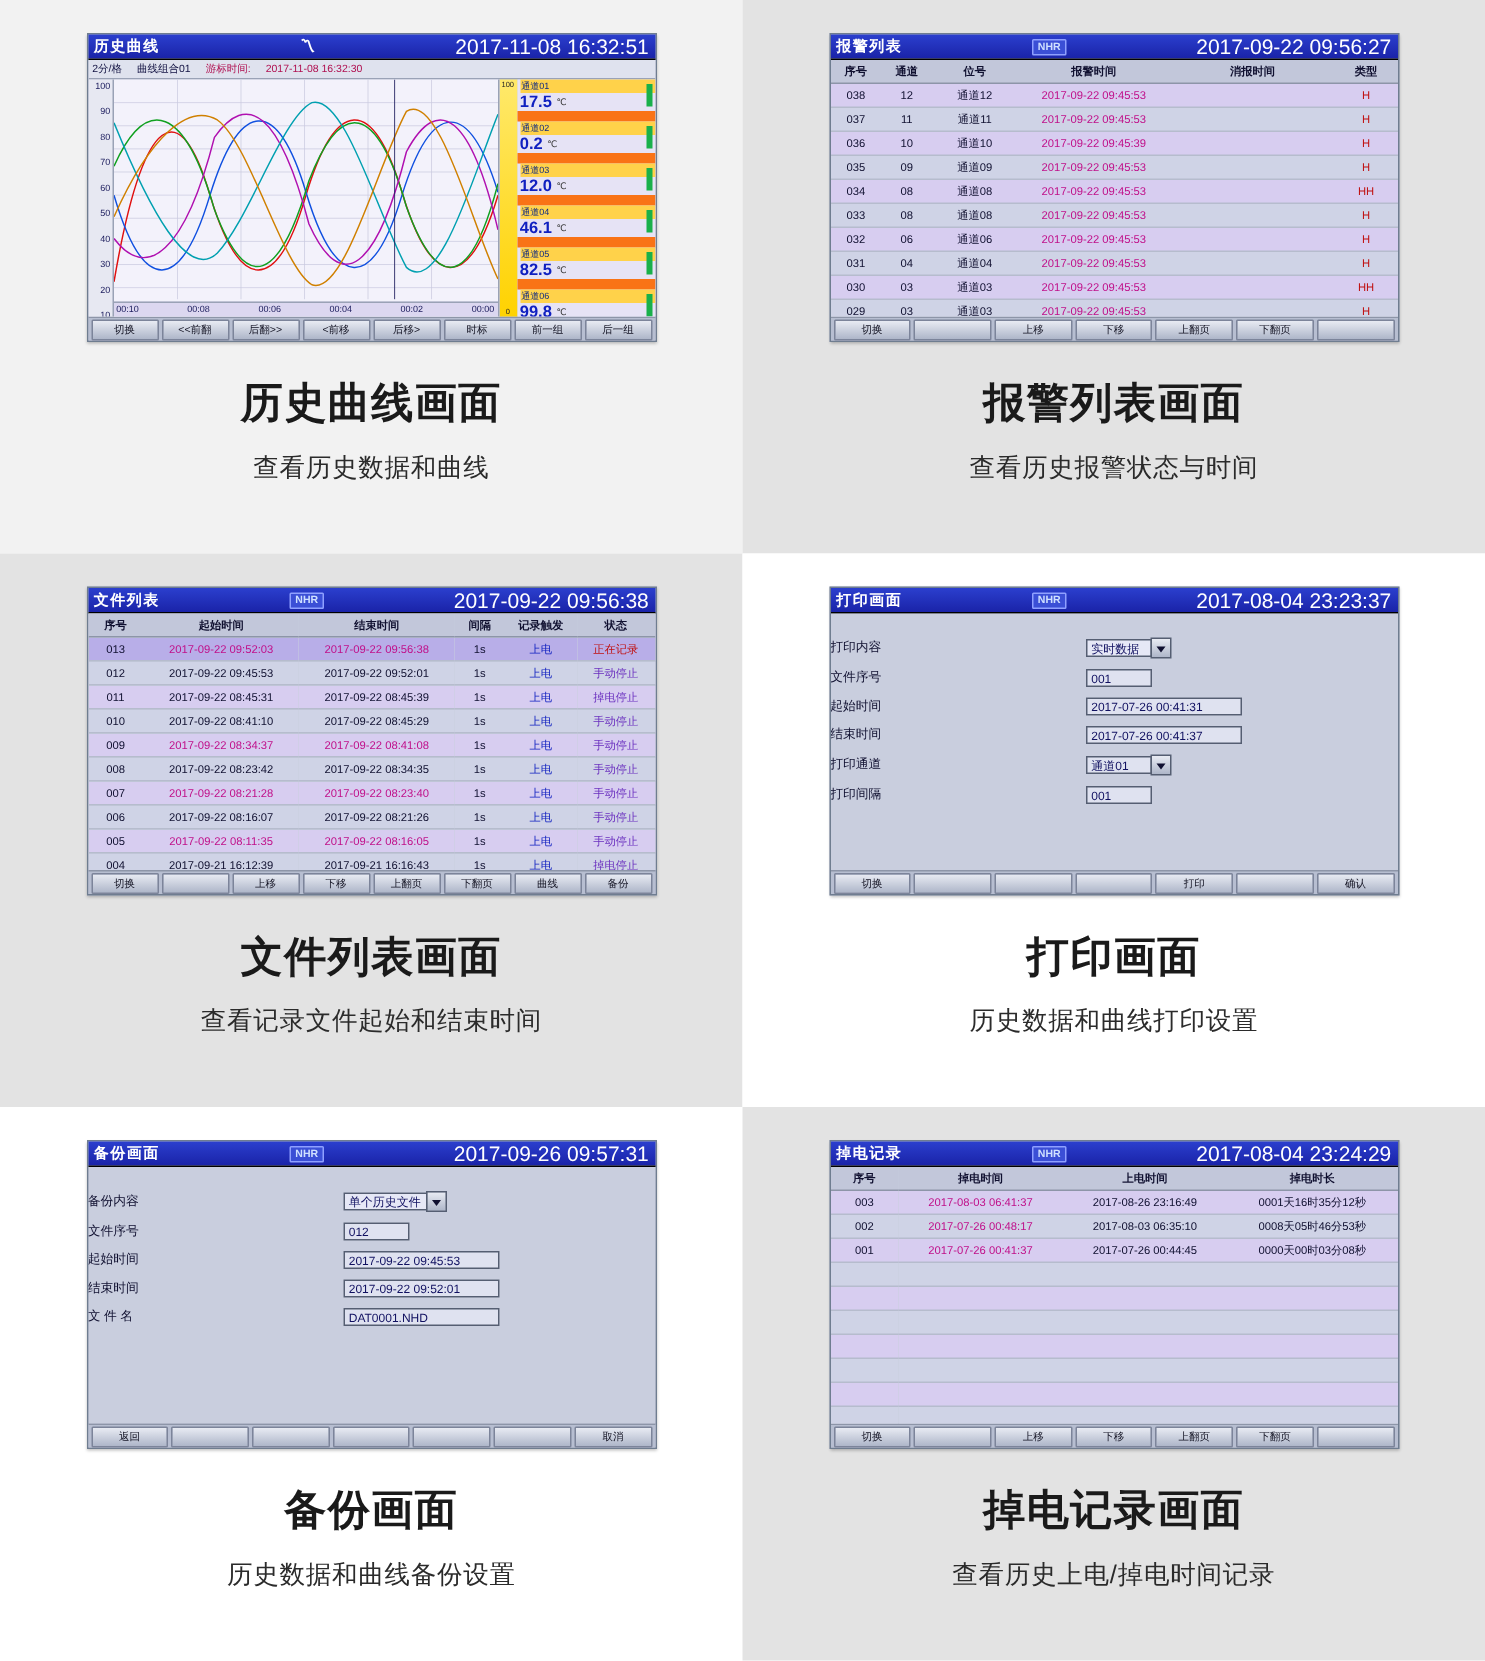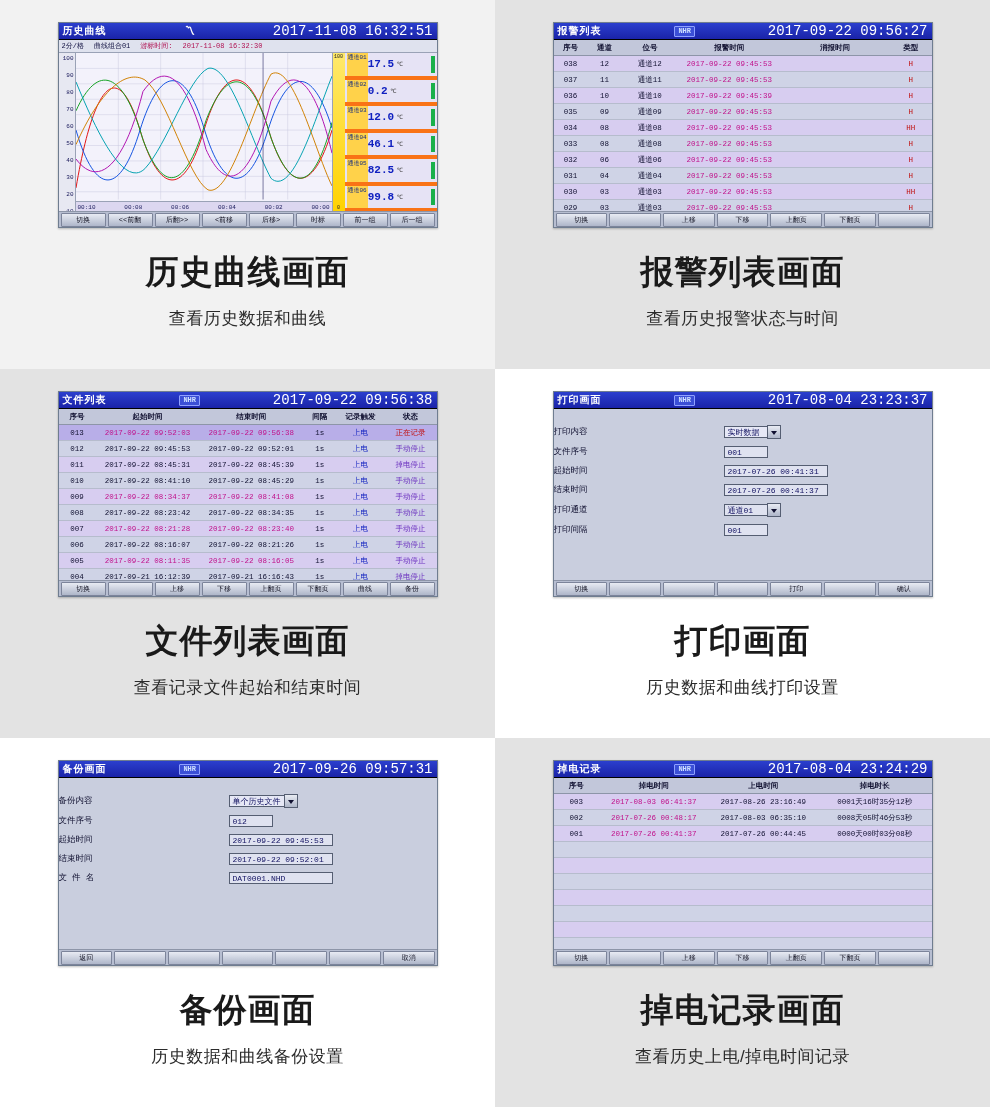--- a/index.html
+++ b/index.html
@@ -29,21 +29,20 @@
   
   .screen{
     width:380px;height:206px;
     border:1px solid #6f7d90;
     box-sizing:border-box;
     background:#c9cede;
     display:flex;flex-direction:column;
     font-size:8px;
     position:relative;
     box-shadow:0 1px 2px rgba(0,0,0,.25);
-    font-family:Liberation Mono, monospace;
   }
   .titlebar{
     height:17px;flex:0 0 17px;
     background:linear-gradient(#2b3fce,#1a23a8);
     display:flex;align-items:center;
     color:#fff;font-size:10px;font-weight:bold;
     padding:0 4px;box-sizing:border-box;
     border-bottom:1px solid #000;
   }
   .titlebar .t-left{flex:0 0 auto;letter-spacing:1px;}
@@ -60,21 +59,21 @@
   }
   .fbtn{
     flex:1 1 0;height:12px;background:linear-gradient(#e8ebf3,#aeb6c9);
     border:1px solid #7c begin;border:1px solid #7c849a;border-radius:1px;
     font-size:7px;color:#101020;display:flex;align-items:center;justify-content:center;
   }
   .fbtn.blank{color:transparent;}
 
   
   .cap-title{
-    margin-top:22px;font-size:33px;font-weight:bold;color:#1a1a1a;letter-spacing:1px;
+    margin-top:22px;font-size:28px;font-weight:bold;color:#1a1a1a;letter-spacing:1px;
   }
   .cap-sub{
     margin-top:12px;font-size:17px;color:#2b2b2b;letter-spacing:.5px;
   }
 
   
   .chart-info{
     height:12px;background:#dfe2ee;border-bottom:1px solid #9aa2b6;
     display:flex;align-items:center;font-size:7px;color:#101040;padding:0 3px;gap:10px;
   }
@@ -91,22 +90,22 @@
   .yaxis span{position:absolute;right:1px;}
   .xaxis{
     position:absolute;left:0;right:0;bottom:0;height:11px;background:#dcd7f0;
     border-top:1px solid #9aa2b6;display:flex;justify-content:space-between;
     font-size:6px;color:#202060;padding:0 2px;box-sizing:border-box;align-items:center;
   }
   .digital{
     width:92px;flex:0 0 92px;background:#e6e3f5;display:flex;flex-direction:column;
   }
   .ch-row{
-    flex:1 1 0;display:flex;flex-direction:row;
-    border-bottom:4px solid #f97316;padding-left:2px;position:relative;
+    flex:1 1 0;display:flex;flex-direction:column;justify-content:center;
+    border-bottom:7px solid #f97316;padding-left:2px;position:relative;
   }
   .ch-name{font-size:6px;color:#102a80;background:#ffd24a;display:inline-block;padding:0 1px;}
   .ch-val{font-size:11px;font-weight:bold;color:#1020c0;display:flex;align-items:center;gap:3px;}
   .ch-val .unit{font-size:6px;color:#333;font-weight:normal;}
   .ch-bar{position:absolute;right:2px;top:3px;bottom:3px;width:4px;background:#19b04a;}
   .scalebar{
     width:12px;flex:0 0 12px;background:linear-gradient(#ffe96b,#ffd200);
     font-size:5px;color:#222;display:flex;flex-direction:column;justify-content:space-between;
     align-items:center;padding:1px 0;box-sizing:border-box;
   }

